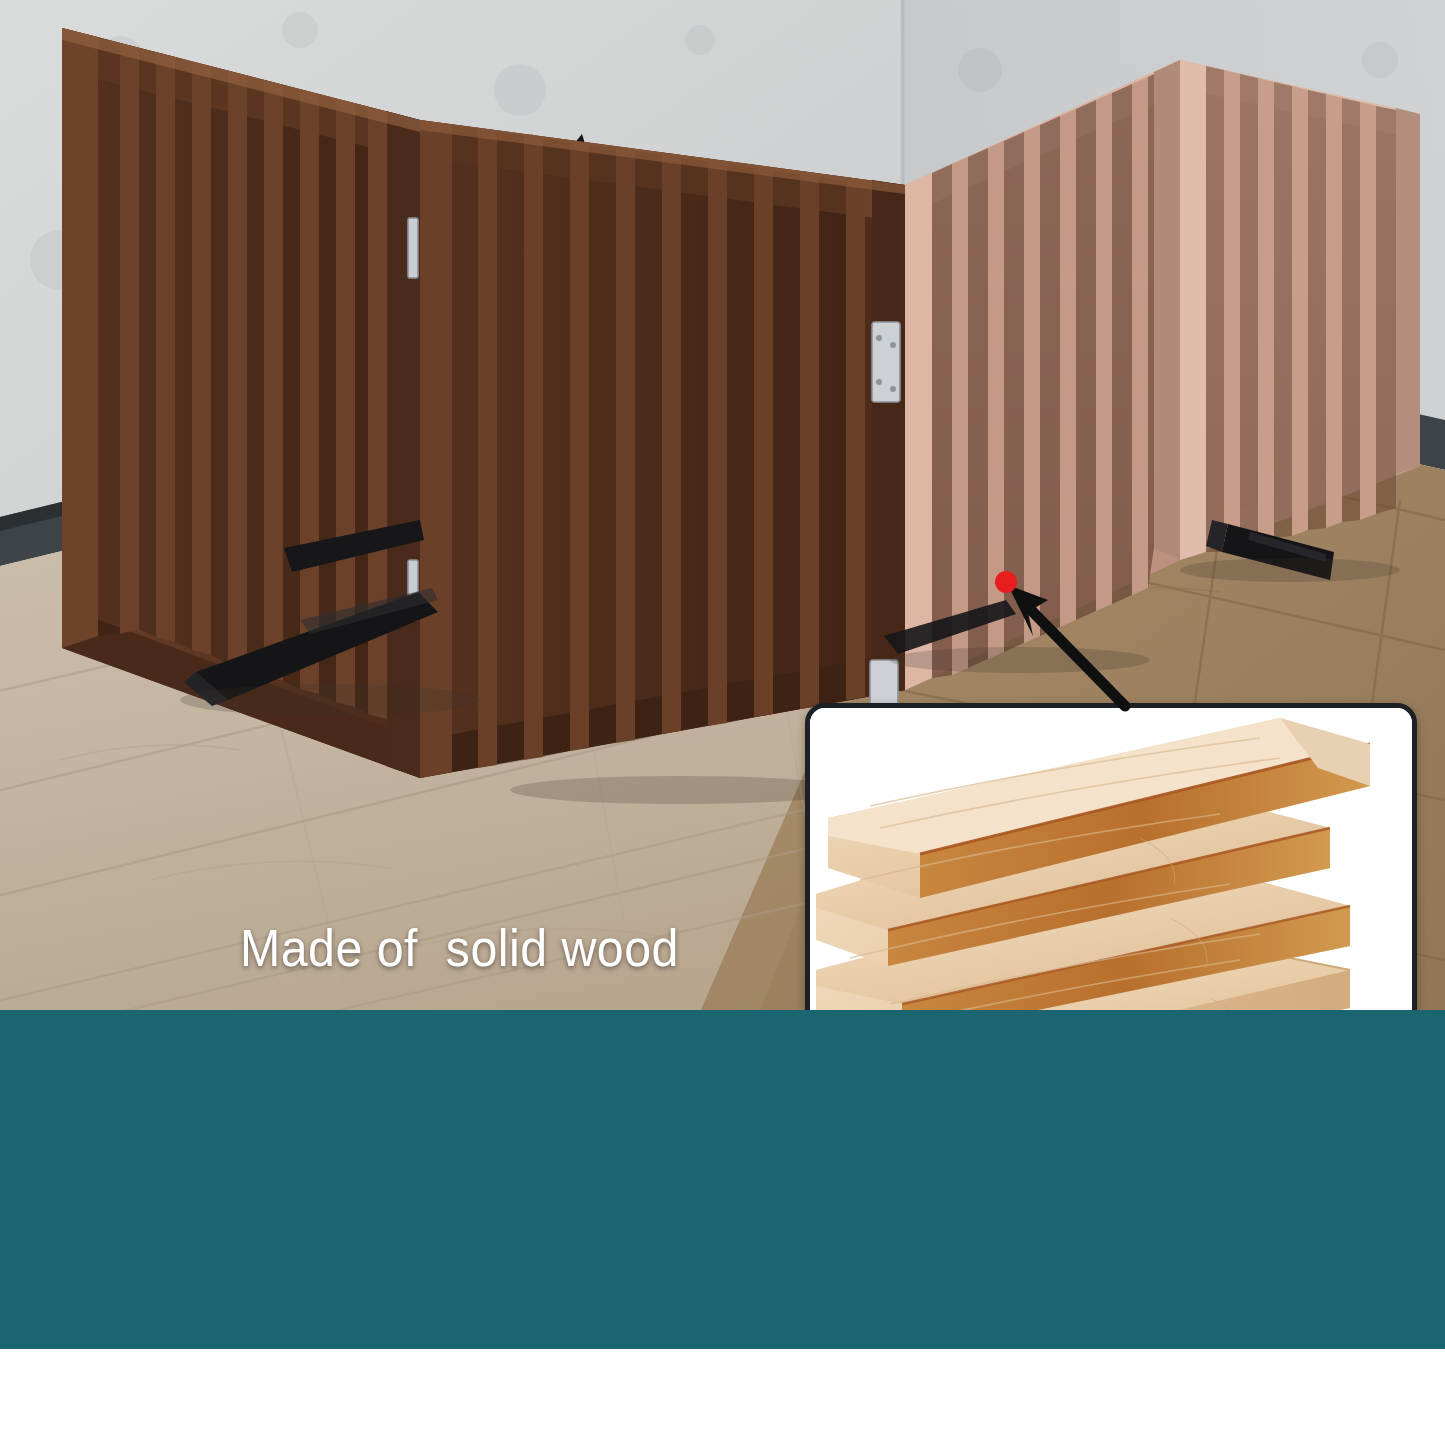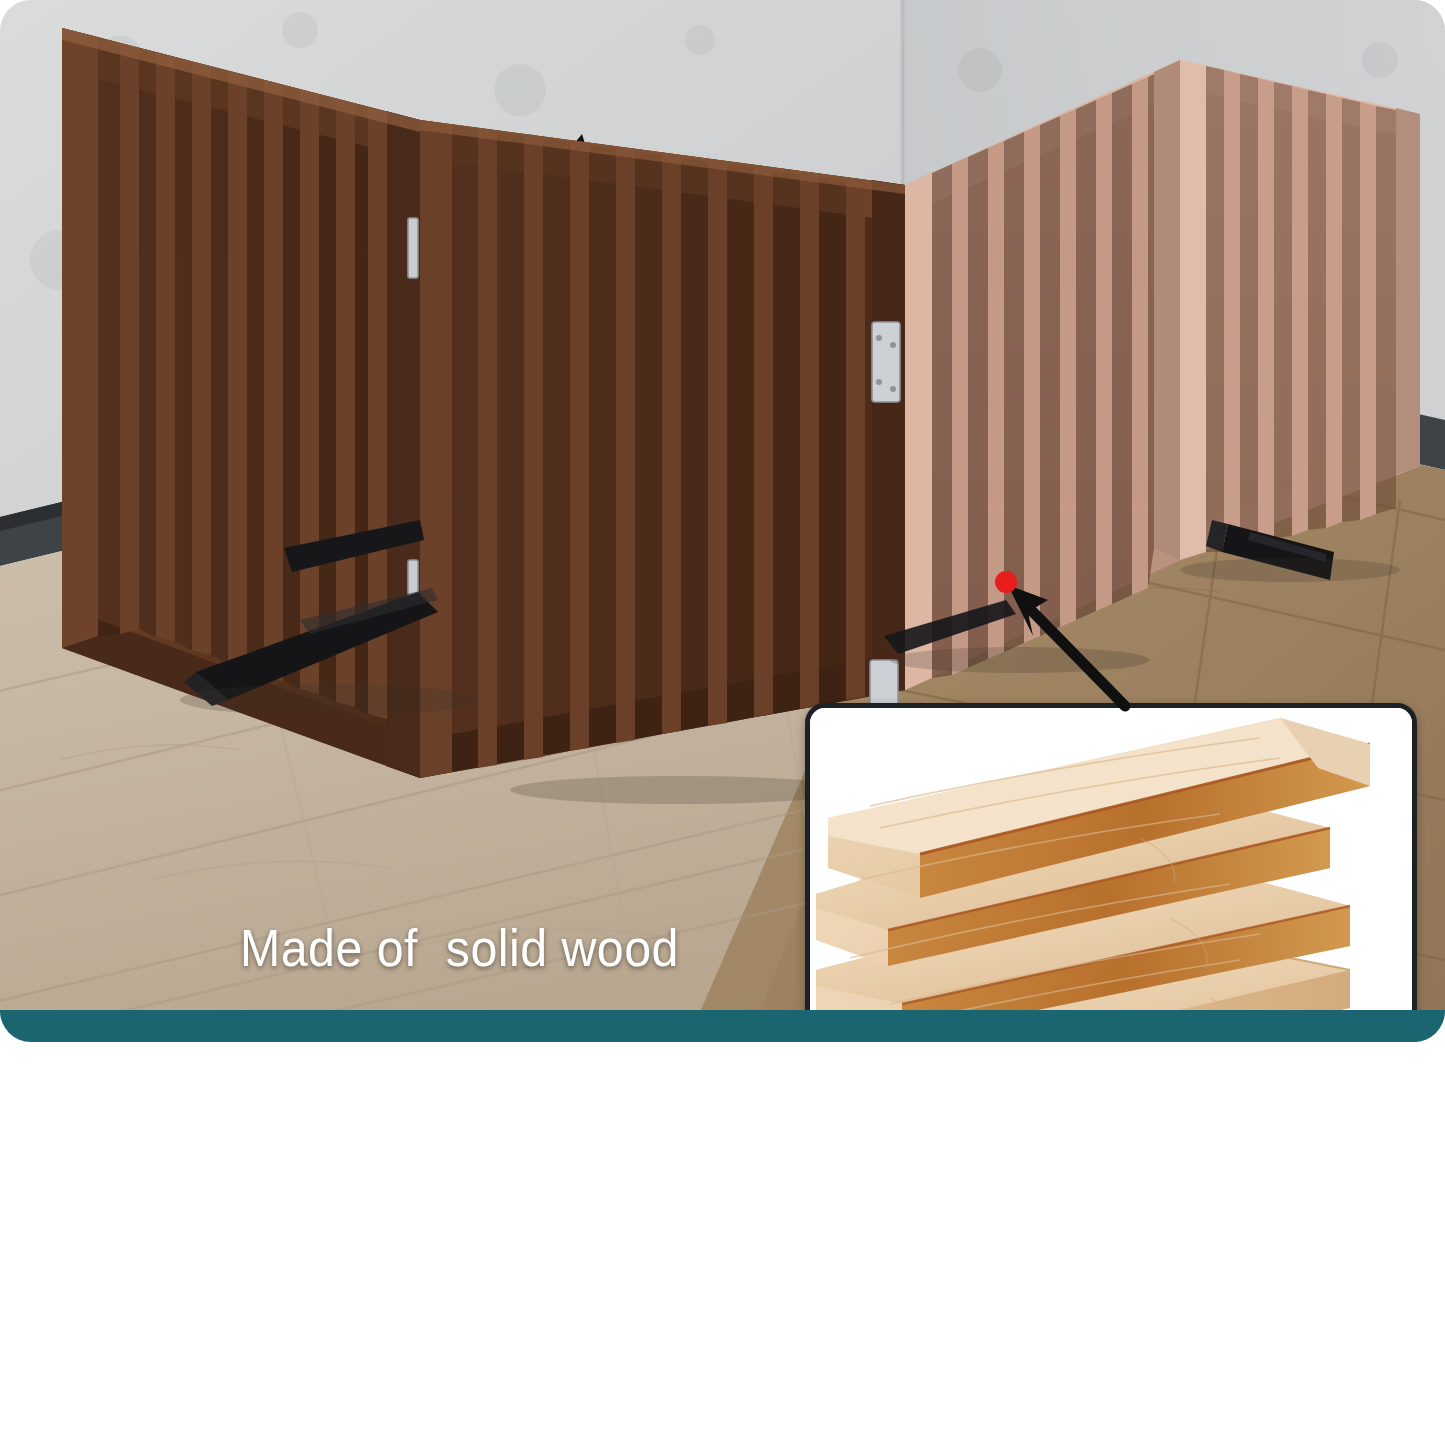--- a/index.html
+++ b/index.html
@@ -1,18 +1,18 @@
 <!DOCTYPE html>
 <html><head>
 <meta charset="utf-8">
 <title>Pet Gate Product Feature Image</title>
 <style>
   html,body{margin:0;padding:0;background:#fff;}
   body{font-family:"Liberation Sans",sans-serif;}
-  #page{position:relative;width:1445px;height:1042px;overflow:hidden;background:#fff;border-radius:31px;}
+  #page{position:relative;width:1445px;height:1349px;overflow:hidden;background:#fff;}
 
   
   #photo{position:absolute;left:0;top:0;width:1445px;height:1012px;overflow:hidden;}
   #photo svg{position:absolute;left:0;top:0;}
 
   
   #headline{
     position:absolute;left:240px;top:918px;
     font-family:"Liberation Sans",sans-serif;
     font-size:52px;font-weight:400;color:#ffffff;

